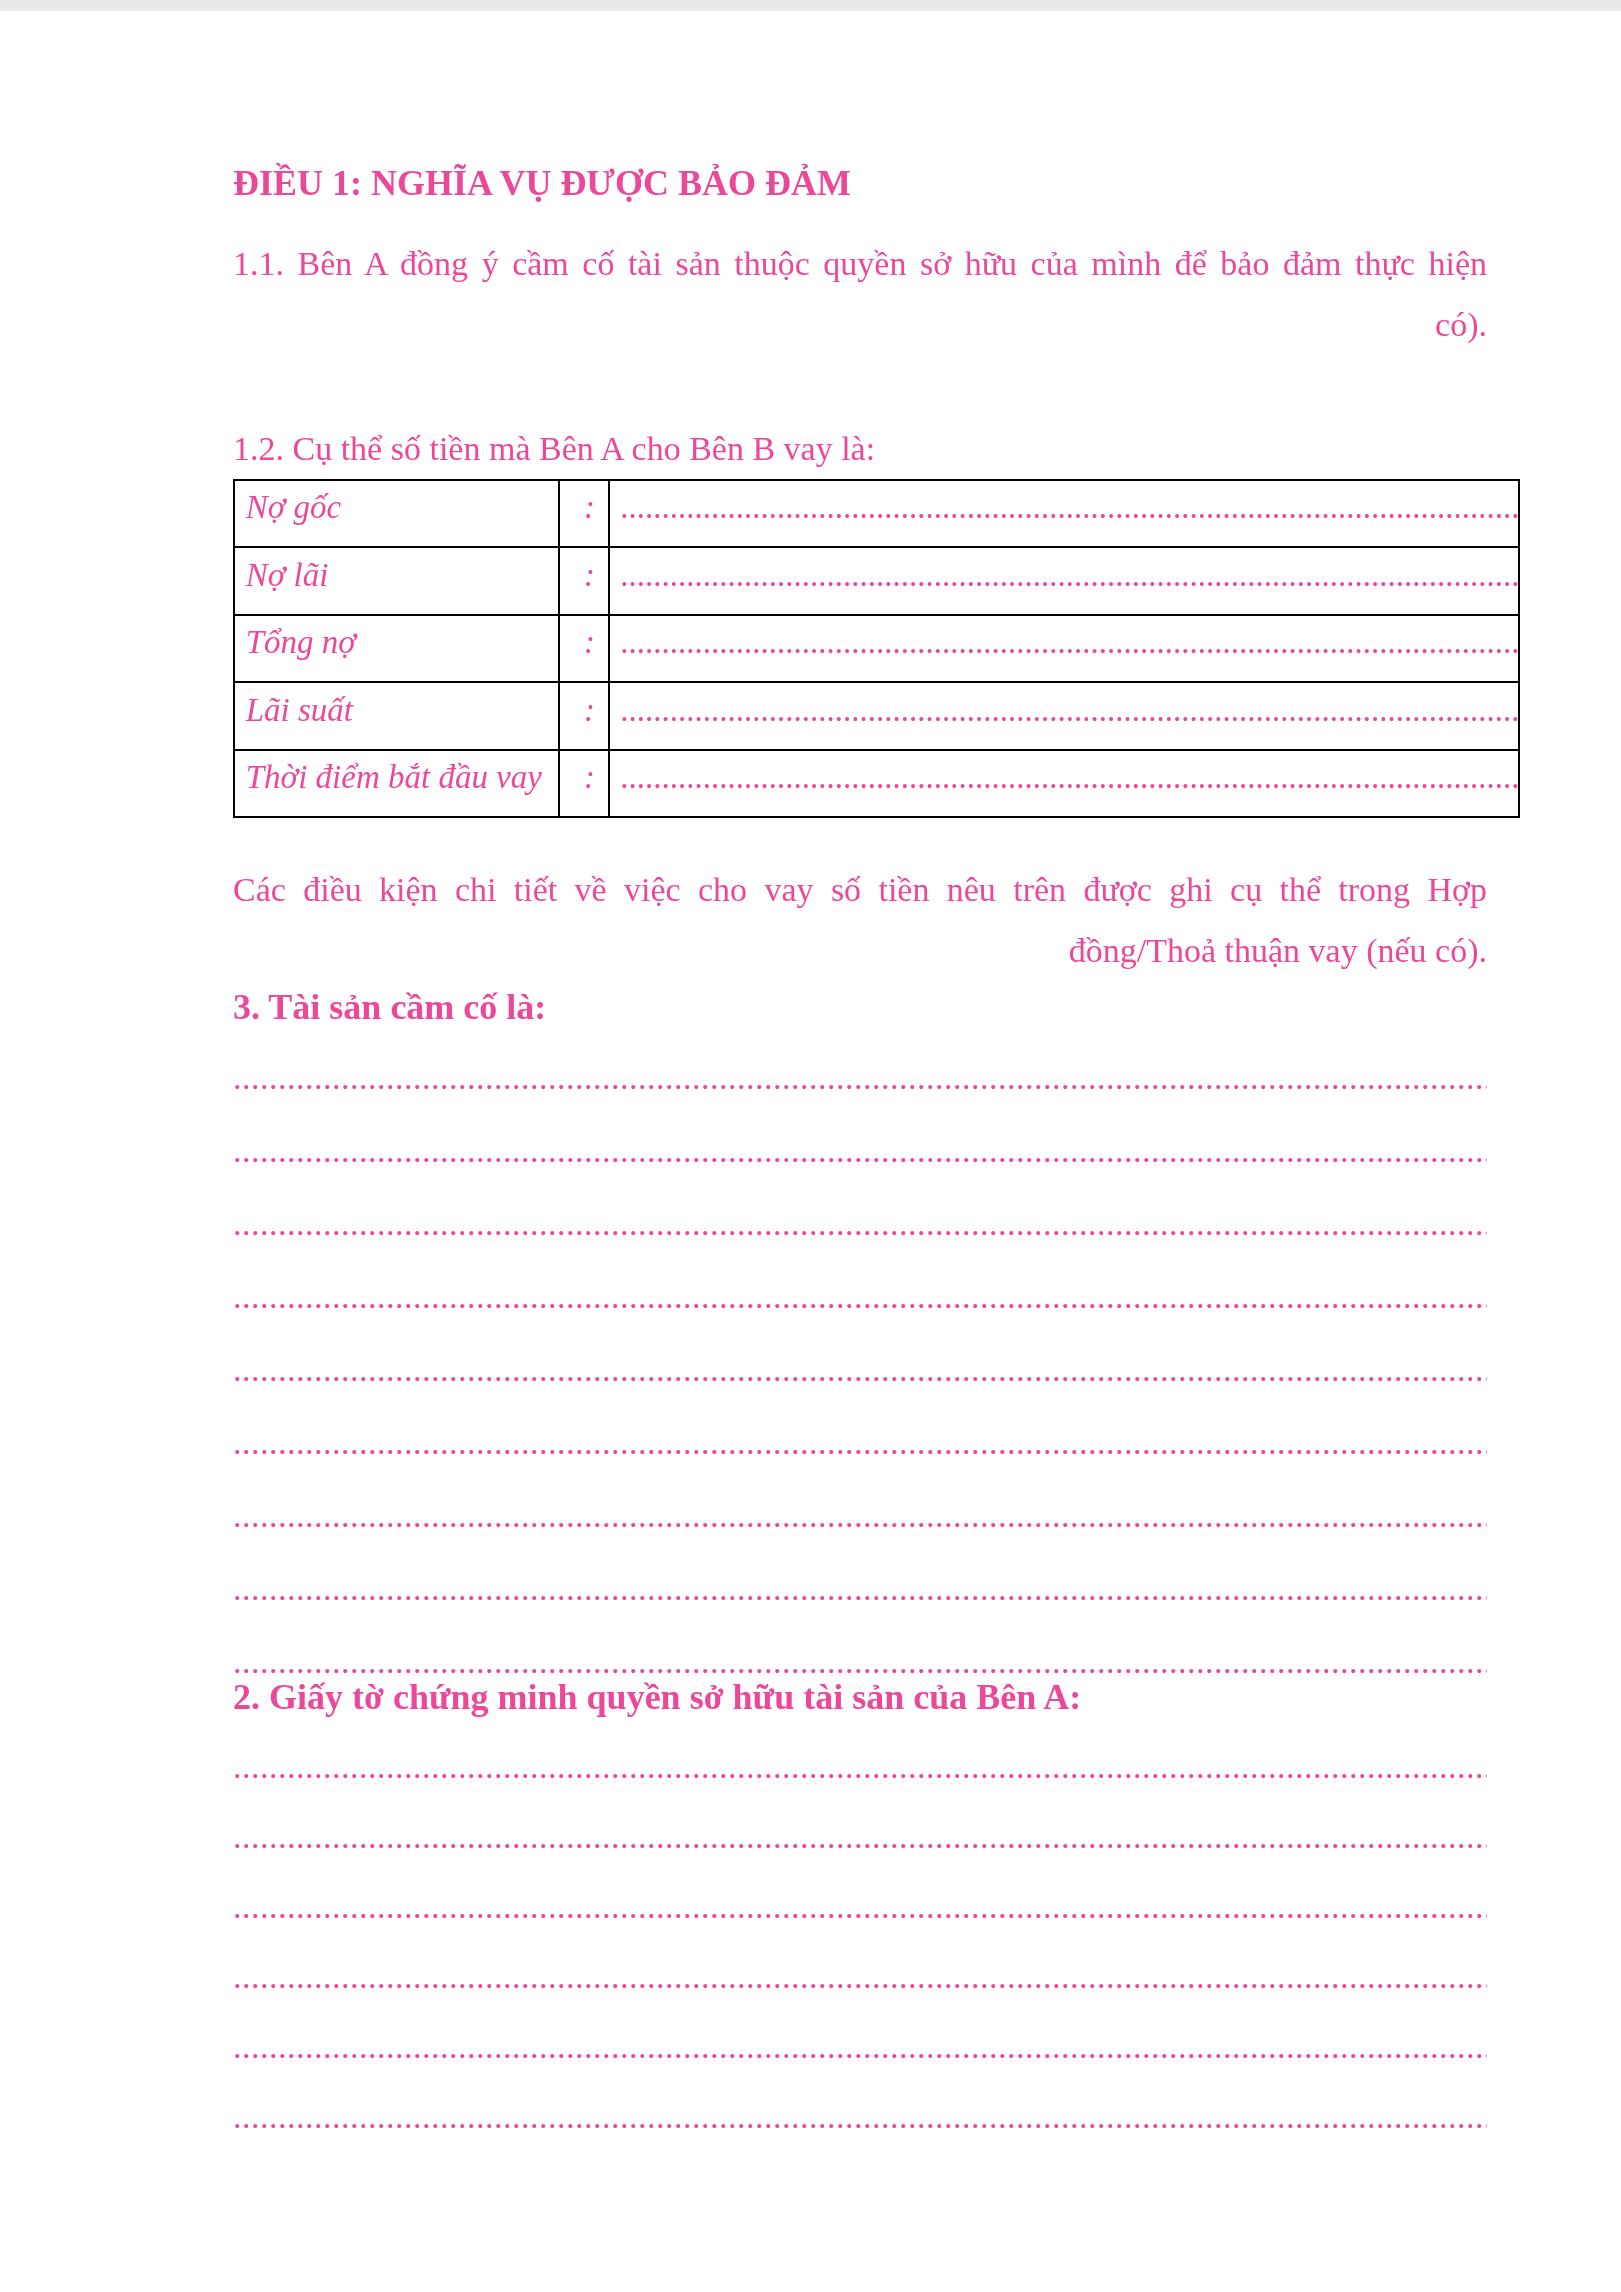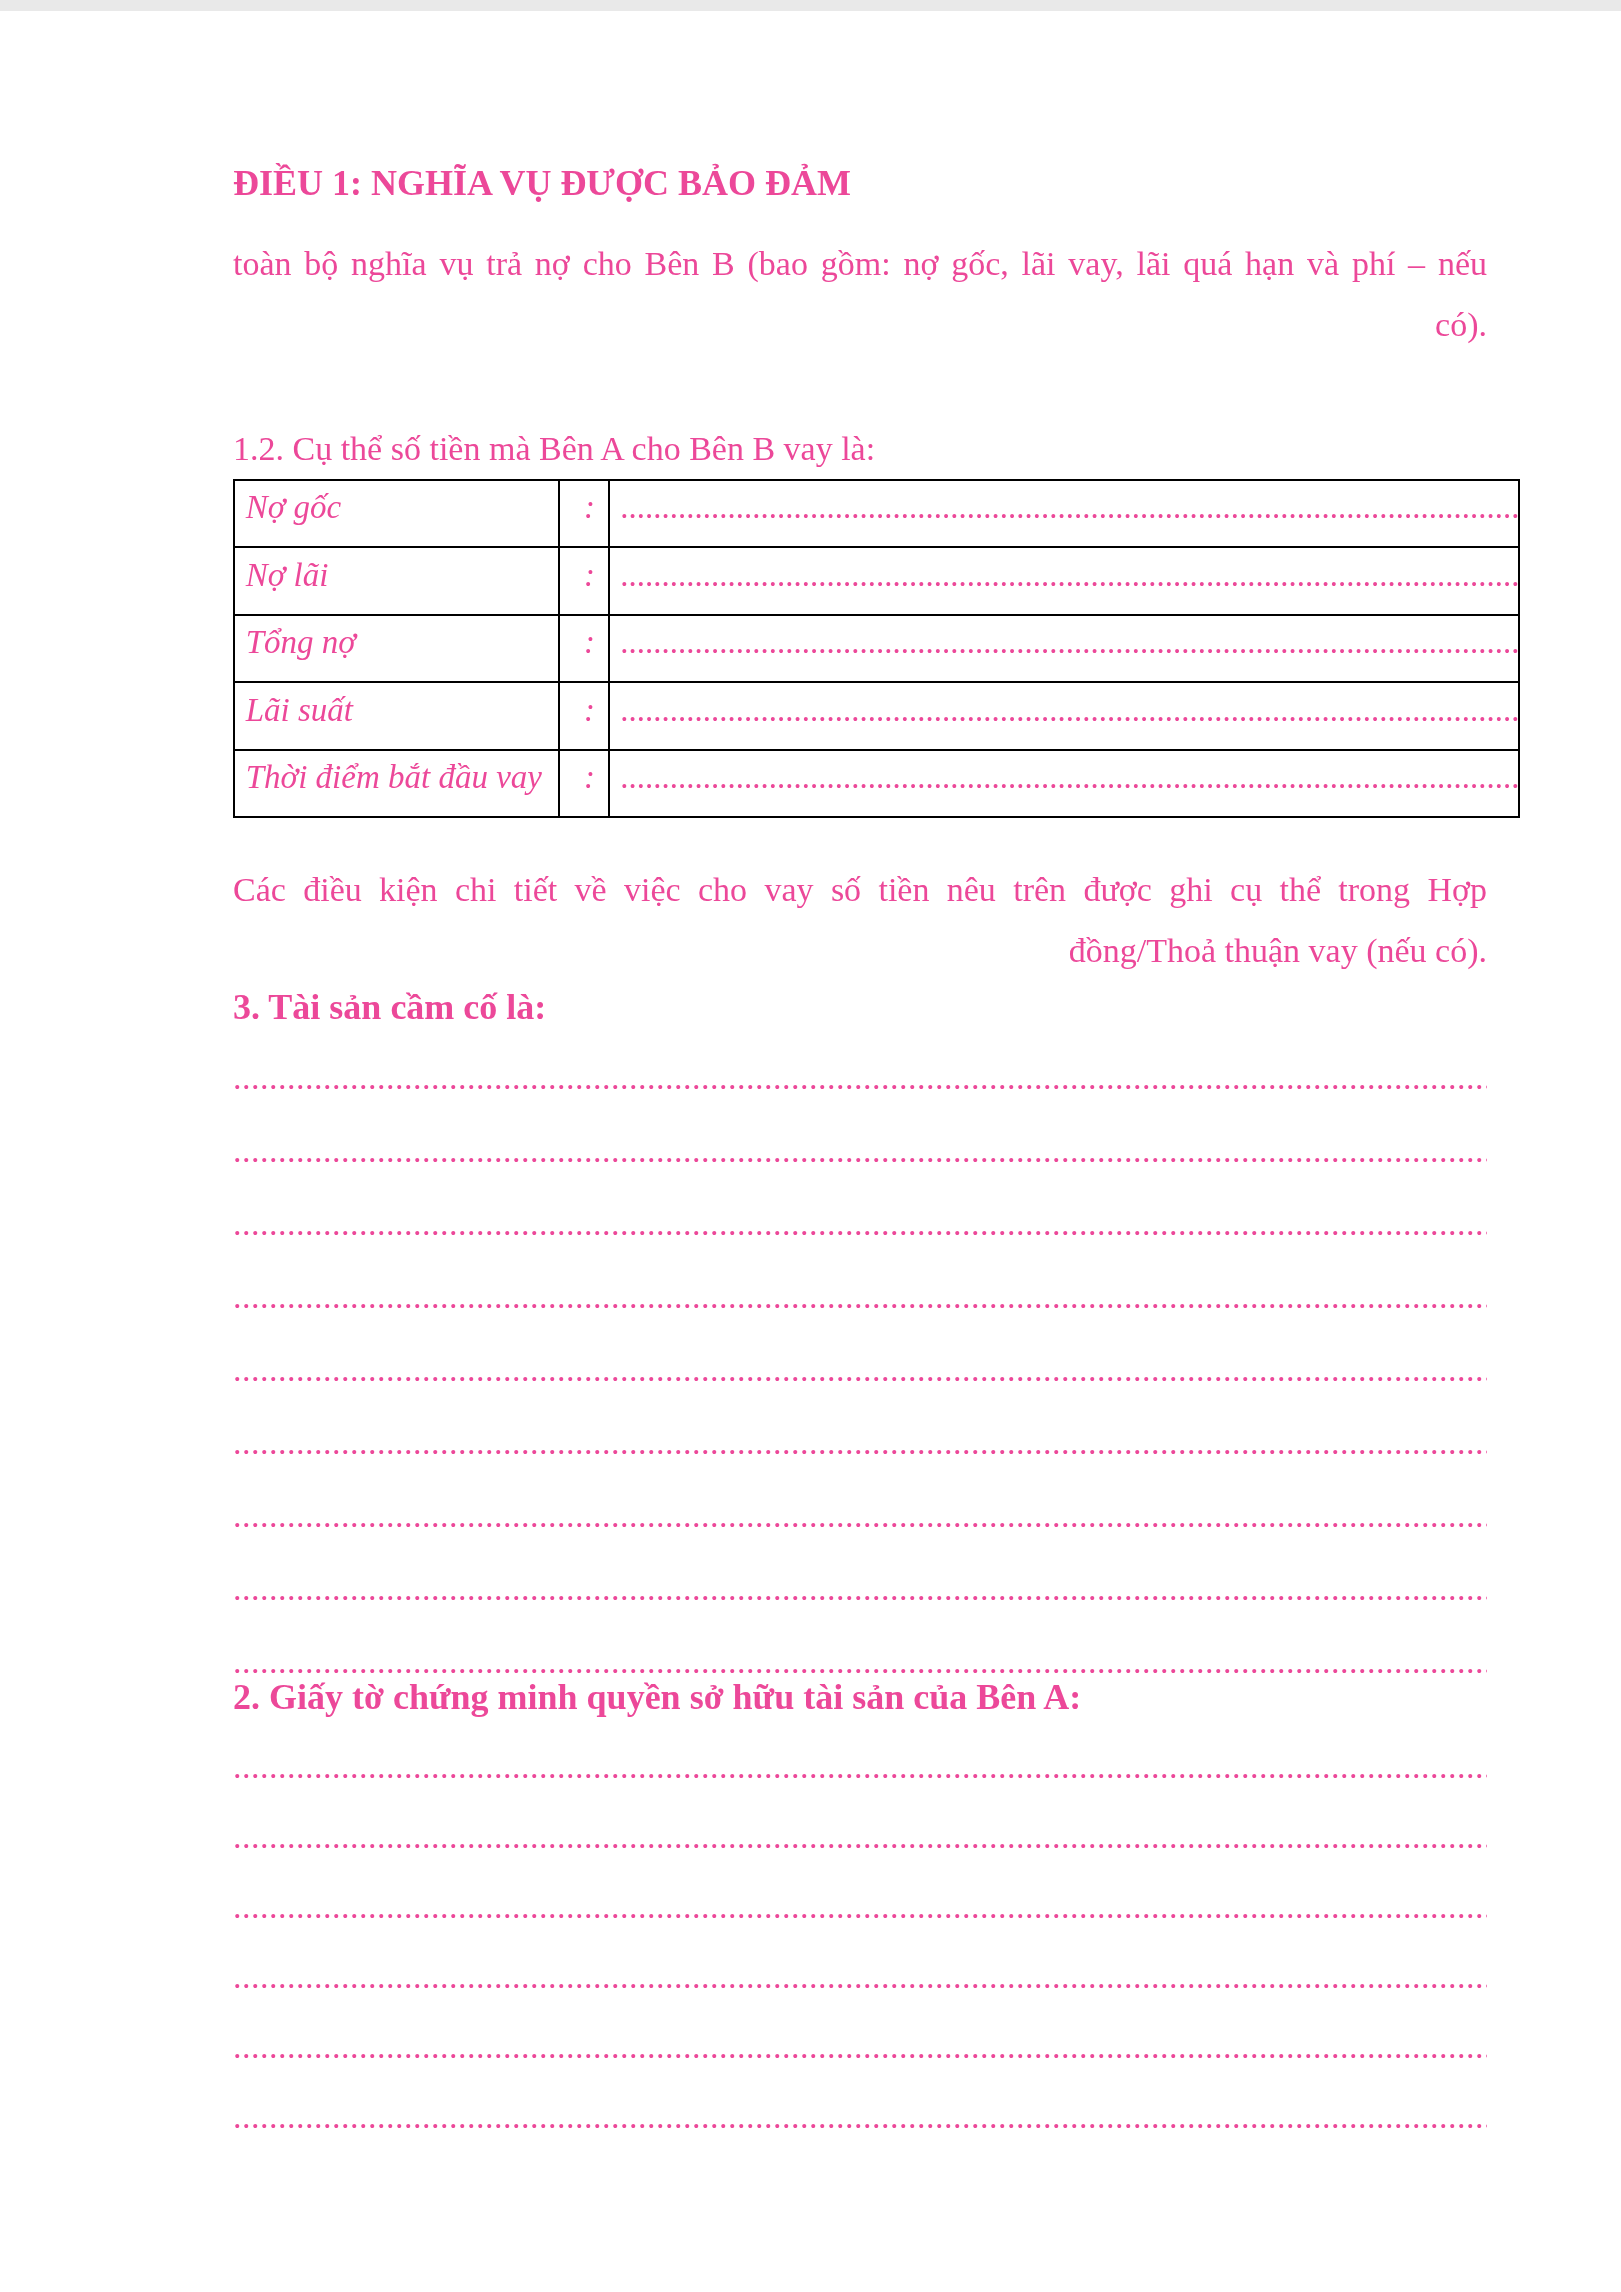--- a/index.html
+++ b/index.html
@@ -57,21 +57,21 @@
   .sec2 .dotline { height:70px; line-height:70px; }
 </style>
 </head>
 <body>
 
 <div class="page">
 
   <div class="block h" style="top:150px;">ĐIỀU 1: NGHĨA VỤ ĐƯỢC BẢO ĐẢM</div>
 
   <div class="block" style="top:222px;">
-    <div class="pline jline">toàn bộ nghĩa vụ trả nợ cho Bên B (bao gồm: nợ gốc, lãi vay, lãi quá hạn và phí – nếu</div>
+    <div class="pline jline">1.1. Bên A đồng ý cầm cố tài sản thuộc quyền sở hữu của mình để bảo đảm thực hiện</div>
     <div class="pline lline">có).</div>
   </div>
 
   <div class="block pline" style="top:407px;font-family:Liberation Serif, serif;">1.2. Cụ thể số tiền mà Bên A cho Bên B vay là:</div>
 
   <table class="loan">
     <tbody>
       <tr>
         <td class="label-cell">Nợ gốc</td>
         <td class="colon-cell">:</td>

